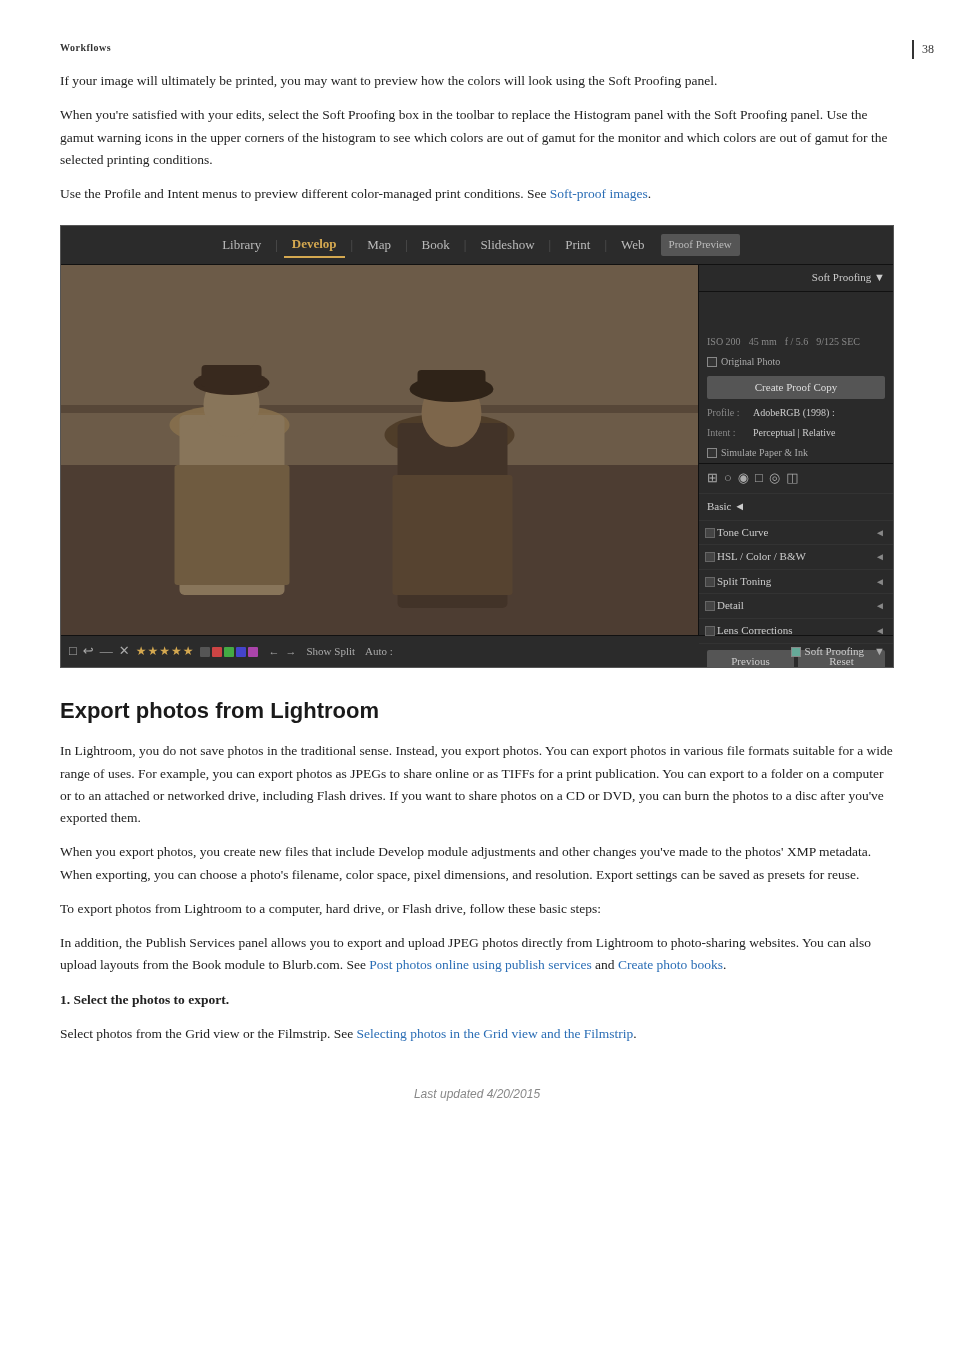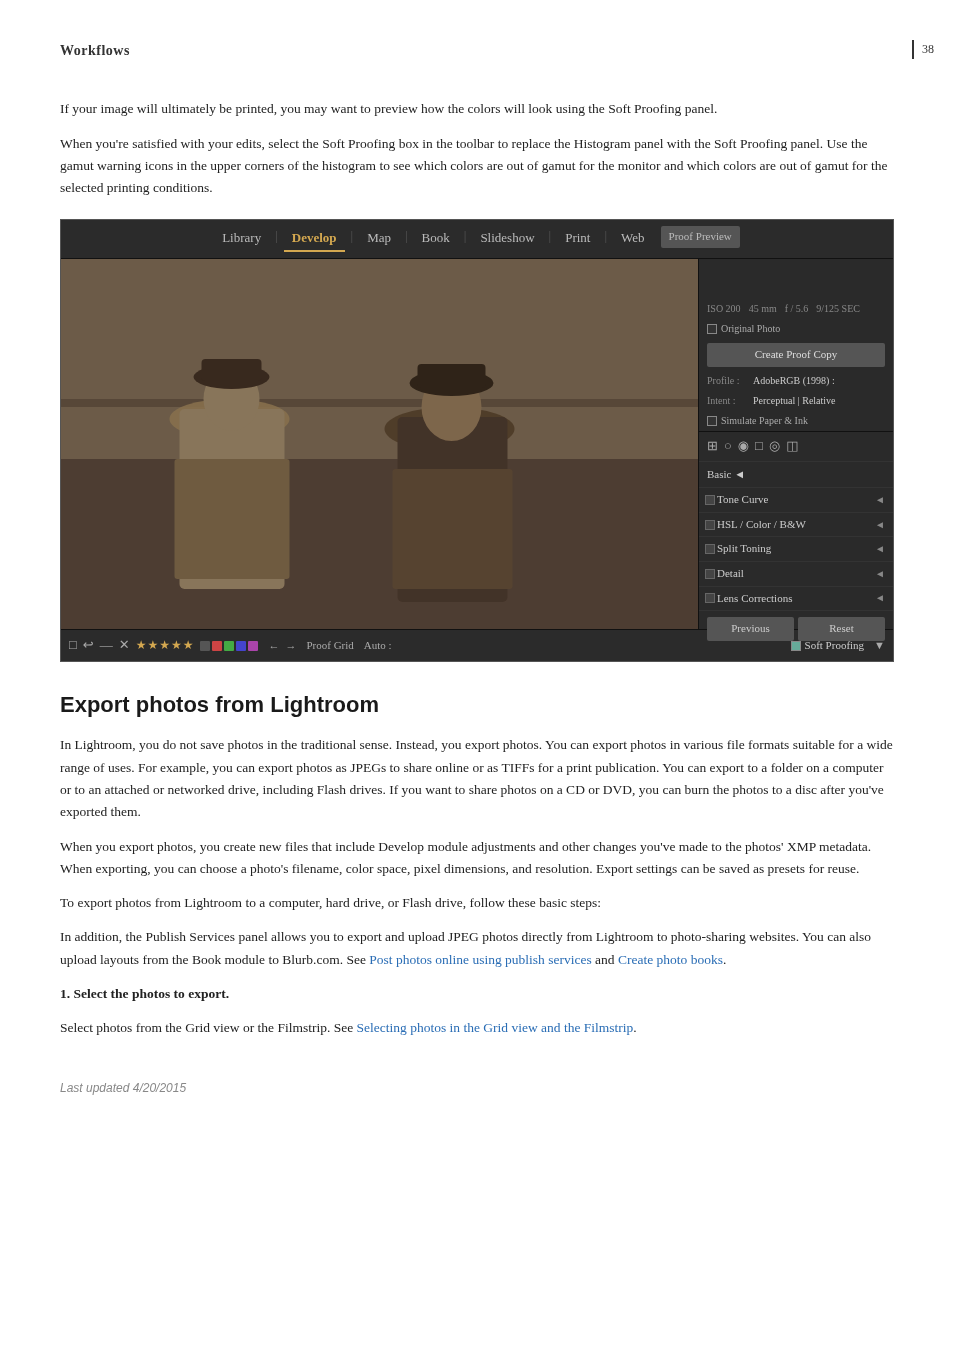--- a/index.html
+++ b/index.html
@@ -19,24 +19,24 @@
     .page-number {
       position: absolute;
       top: 40px;
       right: 20px;
       font-size: 12px;
       color: #333;
       border-left: 2px solid #333;
       padding-left: 8px;
     }
     .section-label {
-      font-size: 14px;
+      font-size: 10px;
       font-weight: bold;
       color: #333;
-      margin-bottom: 36px;
+      margin-bottom: 14px;
       letter-spacing: 0.5px;
     }
     .body-text {
       font-size: 13.5px;
       color: #222;
       margin-bottom: 12px;
       line-height: 1.65;
     }
     a {
       color: #2a6db5;
@@ -49,21 +49,21 @@
       border: 1px solid #555;
       background: #1a1a1a;
       overflow: hidden;
       width: 100%;
     }
 
     
     .lr-toolbar {
       background: #2b2b2b;
       display: flex;
-      align-items: flex-start;
+      align-items: center;
       justify-content: center;
       padding: 6px 0;
       gap: 4px;
       font-size: 13px;
       color: #aaa;
       border-bottom: 1px solid #111;
     }
     .lr-toolbar span {
       padding: 2px 8px;
       color: #bbb;
@@ -300,39 +300,42 @@
     .section-heading {
       font-size: 22px;
       font-weight: bold;
       color: #1a1a1a;
       margin: 30px 0 16px 0;
       font-family: Arial, Helvetica, sans-serif;
       line-height: 1.2;
     }
 
     .footer {
-      text-align: left;
+      text-align: center;
       color: #888;
       font-size: 12px;
       margin-top: 40px;
       font-style: italic;
       font-family: Arial, sans-serif;
     }
   </style>
 </head>
 <body>
 
 <div class="page">
 
   <div class="page-number">38</div>
 
   <div class="section-label">Workflows</div>
 
   <p class="body-text">If your image will ultimately be printed, you may want to preview how the colors will look using the Soft Proofing panel.</p>
   <p class="body-text">When you're satisfied with your edits, select the Soft Proofing box in the toolbar to replace the Histogram panel with the Soft Proofing panel. Use the gamut warning icons in the upper corners of the histogram to see which colors are out of gamut for the monitor and which colors are out of gamut for the selected printing conditions.</p>
+  <p class="body-text">
+    <span>Use the Profile and Intent menus to preview different color-managed print conditions. See</span> <a href="#">Soft-proof images</a>.
+  </p>
 
   <div class="screenshot-container">
 
     <div class="lr-toolbar">
       <span>Library</span>
       <span class="separator">|</span>
       <span class="active-module">Develop</span>
       <span class="separator">|</span>
       <span>Map</span>
       <span class="separator">|</span>
@@ -380,20 +383,21 @@
               <rect x="398" y="105" width="68" height="24" rx="4" fill="#3a2818"></rect>
 
               <rect width="720" height="370" fill="#3a2a1a" opacity="0.25"></rect>
             </svg>
           </div>
         </div>
       </div>
 
       <div class="lr-right-panel">
 
+        <div class="lr-soft-proofing-header">Soft Proofing ▼</div>
 
         <div class="lr-histogram">
           <svg viewBox="0 0 183 65" xmlns="http://www.w3.org/2000/svg">
             <rect width="183" height="65" fill="#1a1a1a"></rect>
 
             <path d="M0,65 L0,50 L10,45 L20,40 L30,35 L40,20 L50,15 L60,10 L70,8 L80,12 L90,20 L100,30 L110,25 L120,15 L130,10 L140,20 L150,35 L160,45 L170,50 L183,55 L183,65 Z" fill="#2a2a4a" opacity="0.7"></path>
 
             <path d="M0,65 L30,55 L50,40 L70,20 L90,15 L110,25 L130,35 L150,45 L183,55 L183,65 Z" fill="#1a4a1a" opacity="0.6"></path>
 
             <path d="M60,65 L80,50 L100,30 L110,15 L120,10 L130,8 L140,12 L150,20 L160,35 L170,45 L183,40 L183,65 Z" fill="#4a1a1a" opacity="0.7"></path>
@@ -488,21 +492,21 @@
       <span class="lr-stars">★★★★★</span>
       <div class="lr-color-labels">
         <div class="lr-color-dot" style="background:#555;"></div>
         <div class="lr-color-dot" style="background:#c44;"></div>
         <div class="lr-color-dot" style="background:#4a4;"></div>
         <div class="lr-color-dot" style="background:#44c;"></div>
         <div class="lr-color-dot" style="background:#a4a;"></div>
       </div>
       <span style="margin-left:4px;">←</span>
       <span>→</span>
-      <span style="margin-left:4px;">Proof Grid</span>
+      <span style="margin-left:4px;">Show Split</span>
       <span style="margin-left:4px;">Auto :</span>
       <div class="lr-soft-proof-check">
         <span class="lr-checkbox" style="background:#6a9;"></span>
         <span>Soft Proofing</span>
       </div>
       <span style="margin-left:4px;">▼</span>
     </div>
   </div>
 
   <h2 class="section-heading">Export photos from Lightroom</h2>

